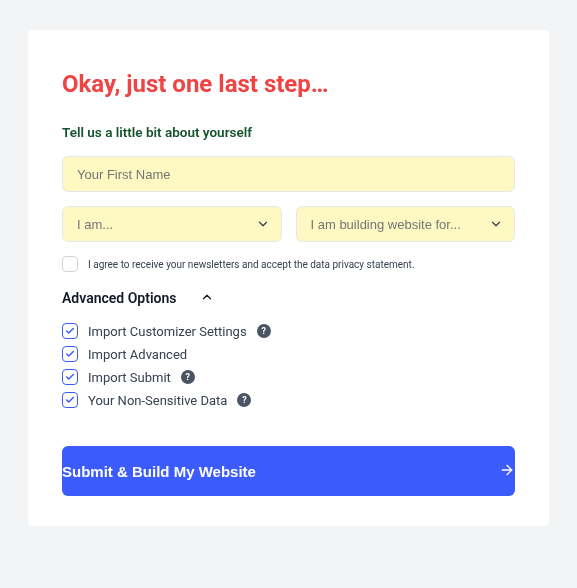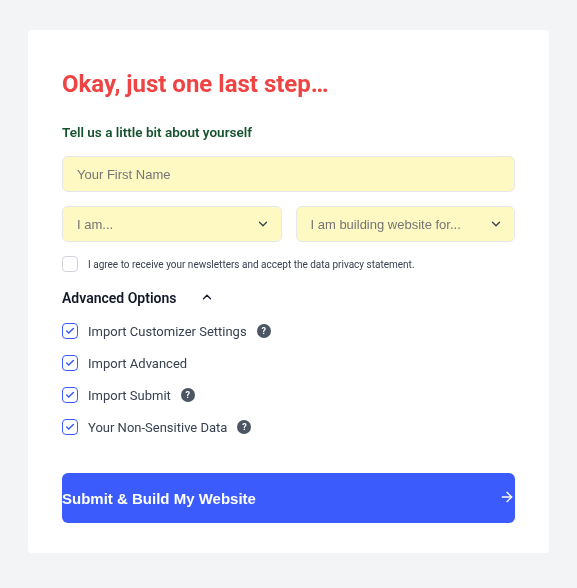--- a/index.html
+++ b/index.html
@@ -91,21 +91,21 @@
   display: flex;
   align-items: flex-start;
   gap: 24px;
   font-size: 14px;
   font-weight: 600;
   color: #111827;
   margin-bottom: 16px;
   cursor: pointer;
 }
 .adv-toggle svg { width: 14px; height: 14px; }
-.opt-list { display: flex; flex-direction: column; gap: 16px; margin-bottom: 38px;}
+.opt-list { display: flex; flex-direction: column; gap: 7px; margin-bottom: 38px;}
 .opt-row {
   display: flex;
   align-items: center;
   gap: 10px;
 }
 .opt-label { font-size: 13px; color: #374151; }
 .info-icon {
   width: 14px;
   height: 14px;
   border-radius: 50%;

